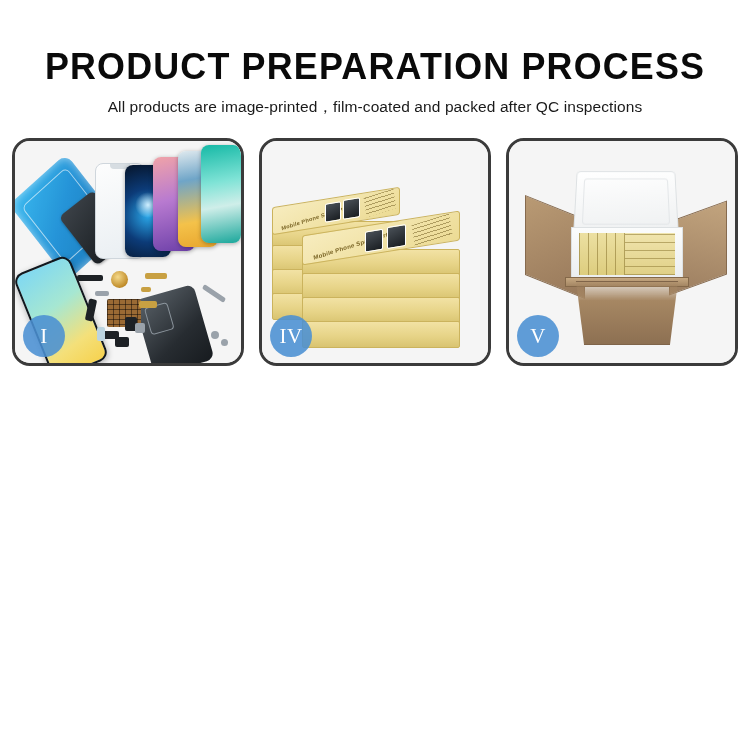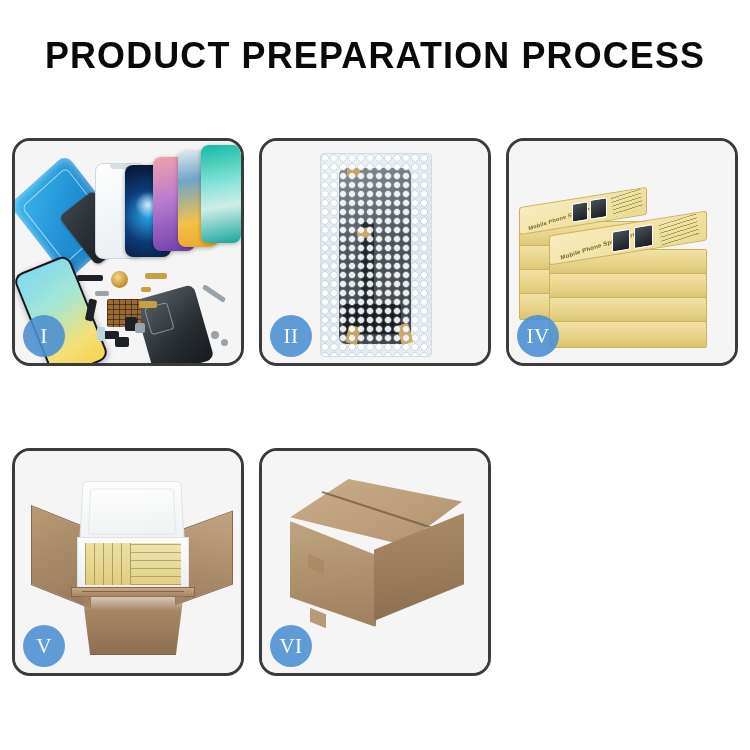--- a/index.html
+++ b/index.html
@@ -11,21 +11,21 @@
     width: 750px;
     height: 750px;
     font-family: "Liberation Sans", sans-serif;
     overflow: hidden;
     position: relative;
   }
 
   
   .header {
     width: 750px;
-    padding-top: 36px;
+    padding-top: 47px;
     text-align: center;
   }
   .title {
     font-family: "Liberation Sans", sans-serif;
     font-size: 37px;
     font-weight: 700;
     letter-spacing: 1.2px;
     color: #0a0a0a;
     line-height: 1.08;
     white-space: nowrap;
@@ -374,20 +374,21 @@
     border-radius:2px;
   }
   .p6-tapeT { position:absolute; left: 46px; top: 106px; width: 16px; height: 14px; background:#a98a62; opacity:.85; transform: skewY(22deg); }
   .p6-tapeB { position:absolute; left: 48px; top: 160px; width: 16px; height: 14px; background:#a98a62; opacity:.85; transform: skewY(22deg); }
 </style>
 </head>
 <body>
 
 <div class="header">
   <div class="title">PRODUCT PREPARATION PROCESS</div>
+  <div class="subtitle">All products are image-printed，film-coated and packed after QC inspections</div>
 </div>
 
 <div class="grid">
 
   <div class="panel">
     <div class="stage">
       <div class="p1-screenfilm"></div>
       <div class="p1-dark-lcd"></div>
       <div class="p1-glass"></div>
       <div class="p1-ph-a"></div>
@@ -409,35 +410,20 @@
       <div class="sp silver" style="left:120px; top:182px; width:10px; height:10px;"></div>
       <div class="sp dark" style="left:100px; top:196px; width:14px; height:10px;"></div>
       <div class="sp silver" style="left:82px; top:186px; width:8px; height:14px; background:#bcd4e0;"></div>
       <div class="sp silver" style="left:186px; top:150px; width:26px; height:5px; transform:rotate(34deg);"></div>
       <div class="sp silver" style="left:196px; top:190px; width:8px; height:8px; border-radius:50%;"></div>
       <div class="sp silver" style="left:206px; top:198px; width:7px; height:7px; border-radius:50%;"></div>
     </div>
     <div class="badge">I</div>
   </div>
 
-  <div class="panel">
-    <div class="stage">
-      <div class="p2-bag">
-        <div class="p2-panel"></div>
-        <div class="p2-flex"></div>
-        <div class="p2-connect"></div>
-        <div class="p2-tapeA"></div>
-        <div class="p2-tapeB"></div>
-        <div class="p2-tapeC"></div>
-        <div class="p2-tapeD"></div>
-        <div class="p2-bubbles"></div>
-      </div>
-    </div>
-    <div class="badge">II</div>
-  </div>
 
 
   <div class="panel">
     <div class="stage">
       <div class="p4-stack">
 
         <div class="p4-box" style="left:4px; top:58px;  width:126px;"></div>
         <div class="p4-box" style="left:4px; top:82px;  width:126px;"></div>
         <div class="p4-box" style="left:4px; top:106px; width:126px;"></div>
         <div class="p4-box" style="left:4px; top:130px; width:126px;"></div>
@@ -472,25 +458,14 @@
       <div class="p5-foamlid"></div>
       <div class="p5-foambody"></div>
       <div class="p5-inner"></div>
       <div class="p5-inner2"></div>
       <div class="p5-rim"></div>
       <div class="p5-front"></div>
     </div>
     <div class="badge">V</div>
   </div>
 
-  <div class="panel">
-    <div class="stage">
-      <div class="p6-top"></div>
-      <div class="p6-seam"></div>
-      <div class="p6-left"></div>
-      <div class="p6-right"></div>
-      <div class="p6-tapeT"></div>
-      <div class="p6-tapeB"></div>
-    </div>
-    <div class="badge">VI</div>
-  </div>
 
 </div>
 
 </body></html>

